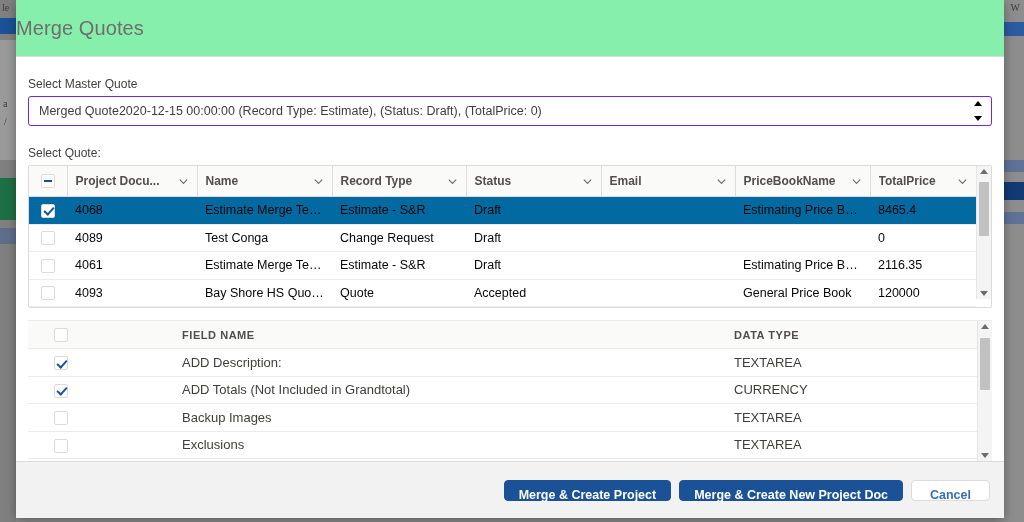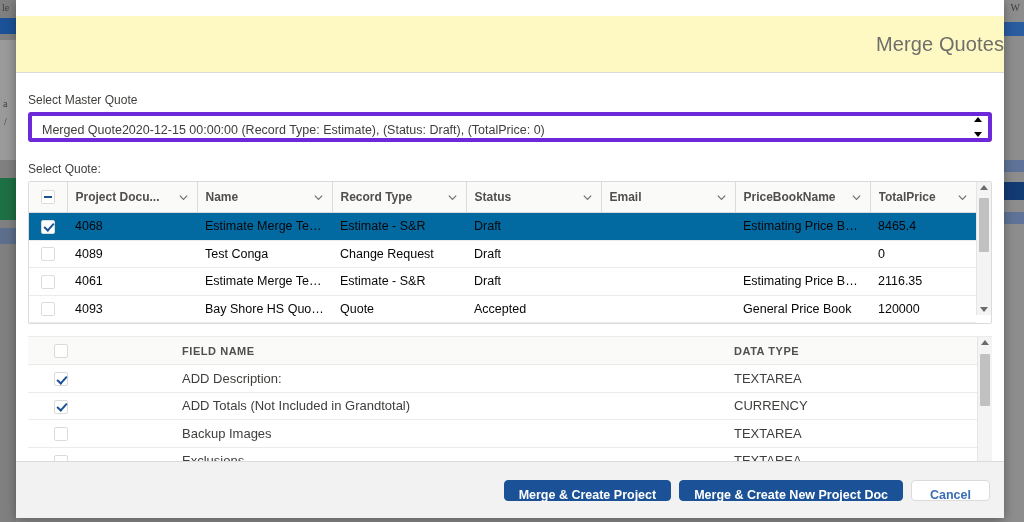--- a/index.html
+++ b/index.html
@@ -61,23 +61,22 @@
     flex-direction: column;
     overflow: hidden;
   }
 
   .modal-header {
     height: 56px;
     min-height: 56px;
     border-bottom: 1px solid #dddbda;
     display: flex;
     align-items: center;
-    justify-content: flex-end;
-    background: #fef9c3;
-    margin-top: 16px;
+    justify-content: flex-start;
+    background: #86efac;
   }
   .modal-title {
     font-size: 20px;
     color: #706e6b;
     font-weight: 400;
     letter-spacing: .1px;
   }
 
   .modal-body {
     flex: 1;
@@ -94,21 +93,21 @@
 
   
   .select-wrap {
     position: relative;
     height: 30px;
   }
   .master-select {
     width: 100%;
     height: 30px;
     box-sizing: border-box;
-    border: 4px solid #6d28d9;
+    border: 1px solid #6d28d9;
     border-radius: 3px;
     background: #fff;
     font-size: 12.5px;
     color: #3e3e3c;
     padding: 0 16px 0 10px;
     font-family: "Liberation Sans", sans-serif;
     appearance: none;
     -webkit-appearance: none;
     line-height: 28px;
   }

